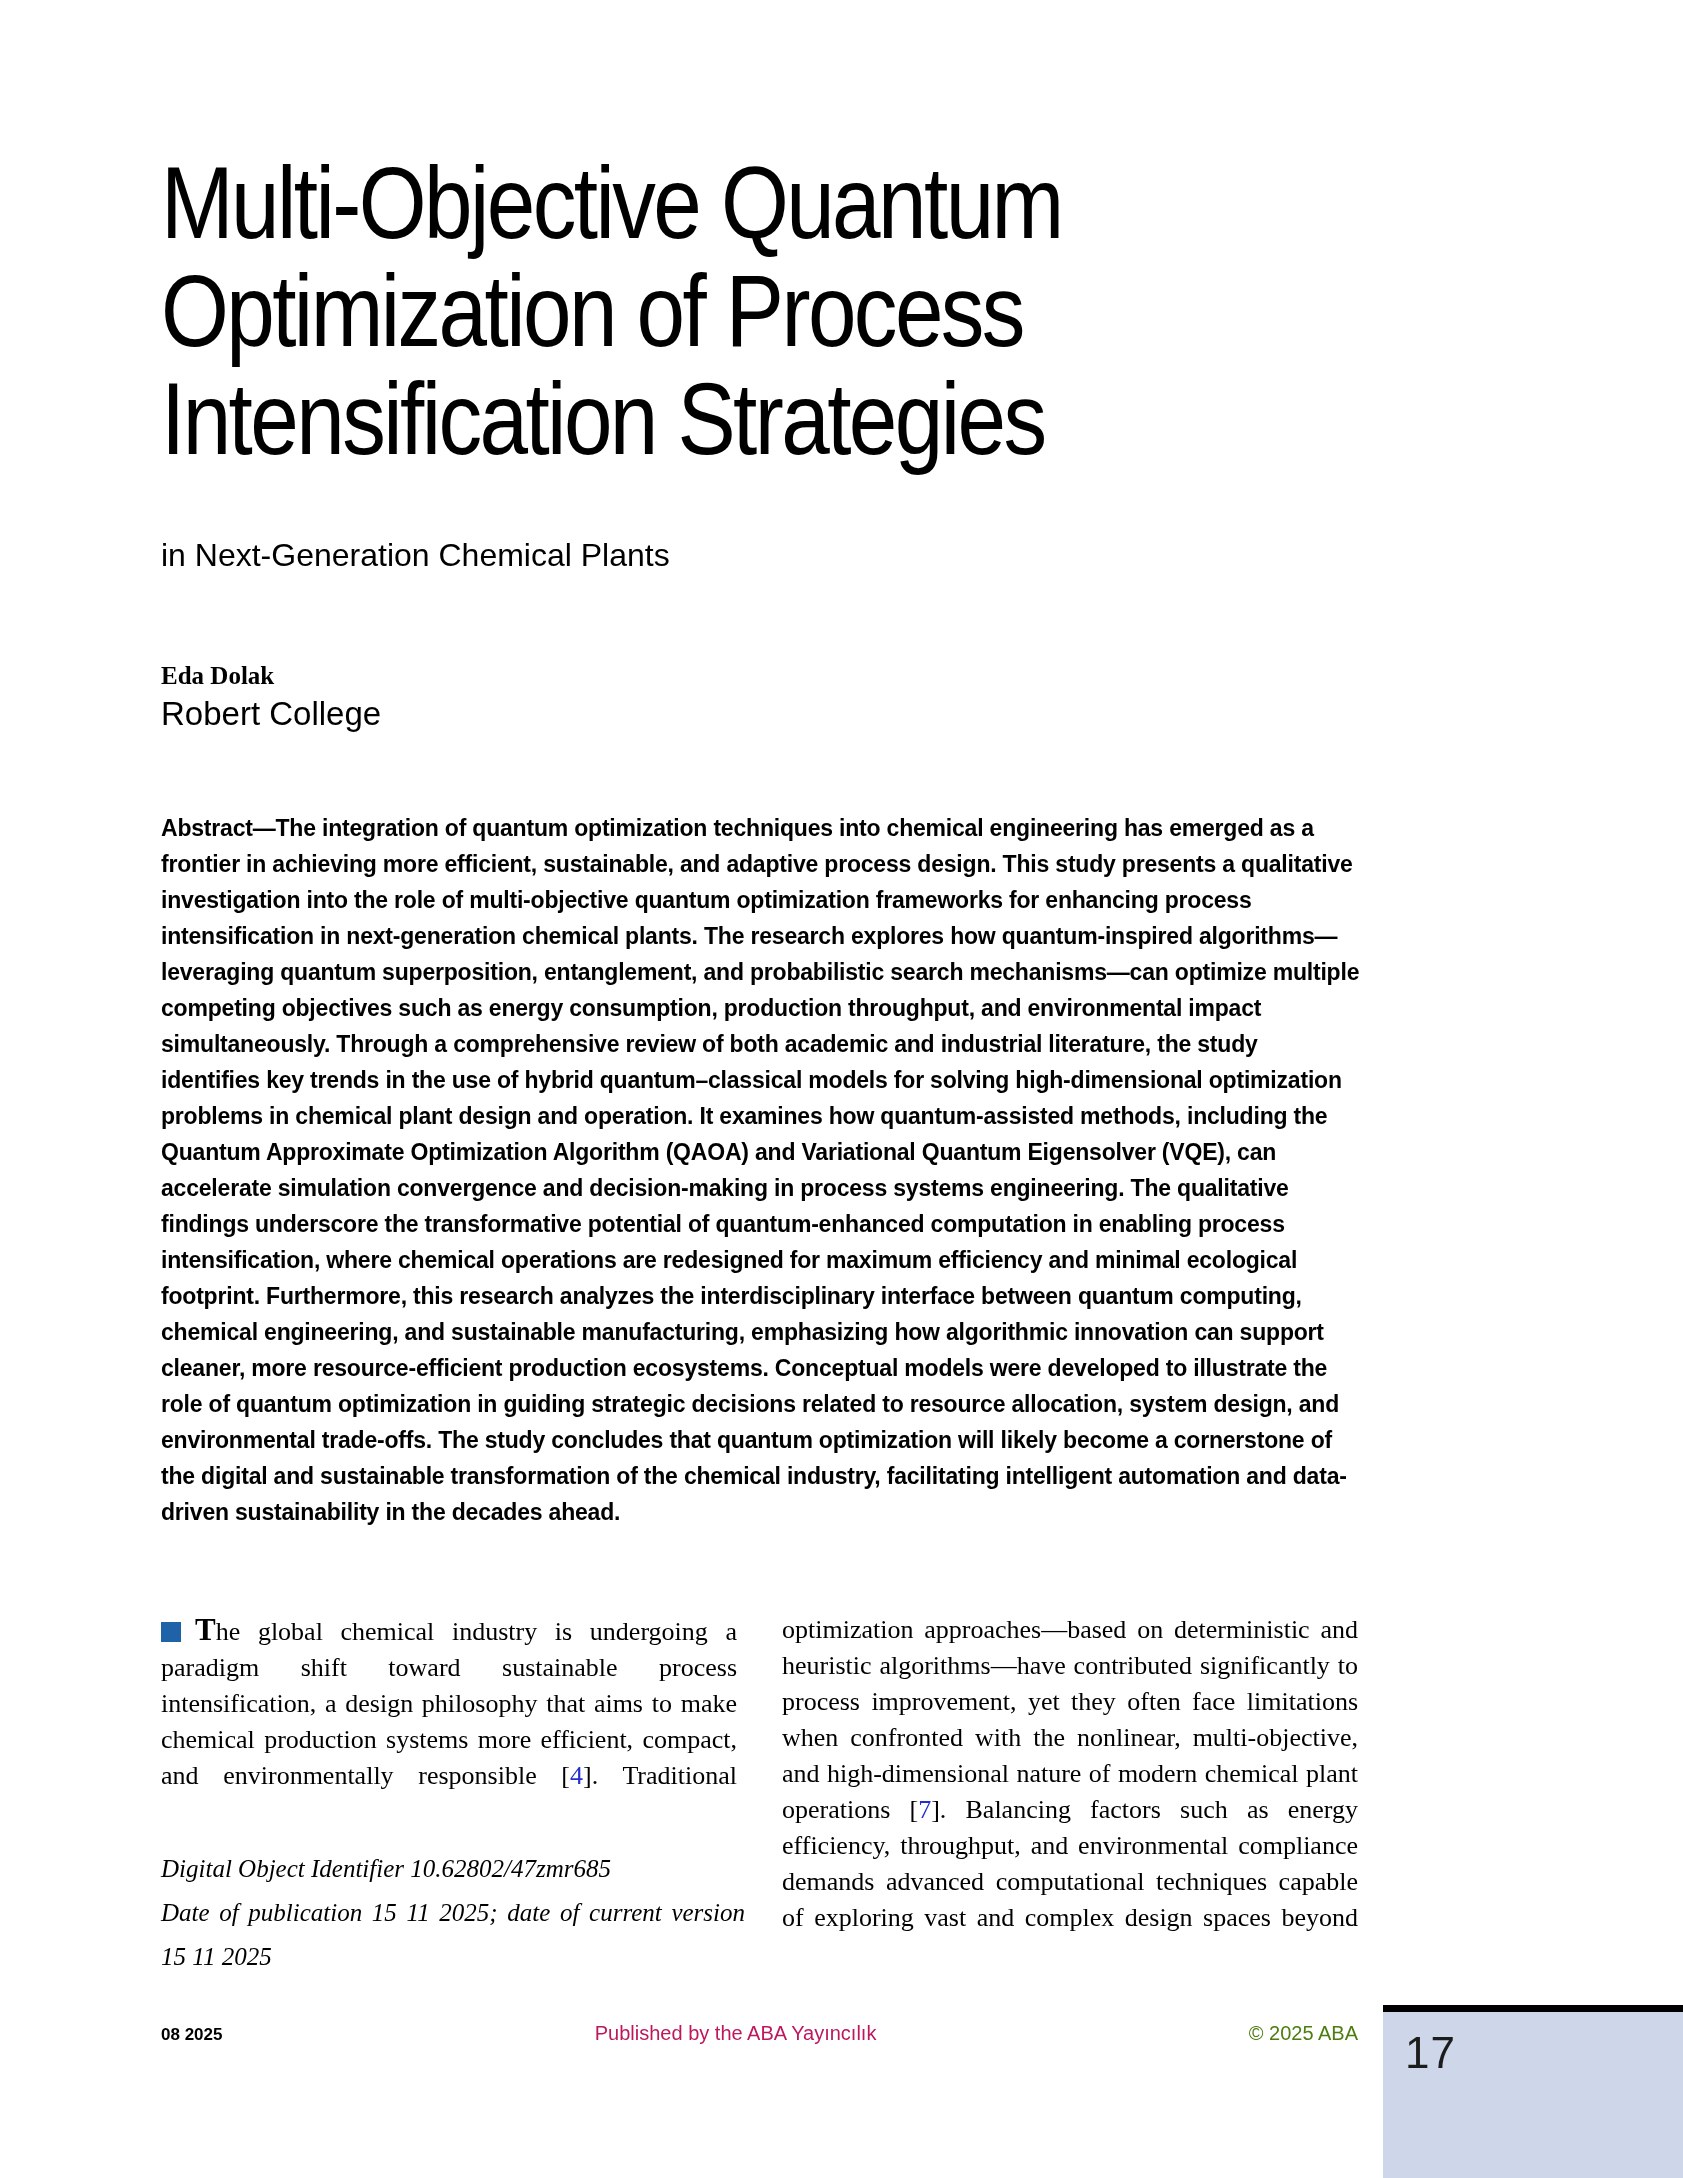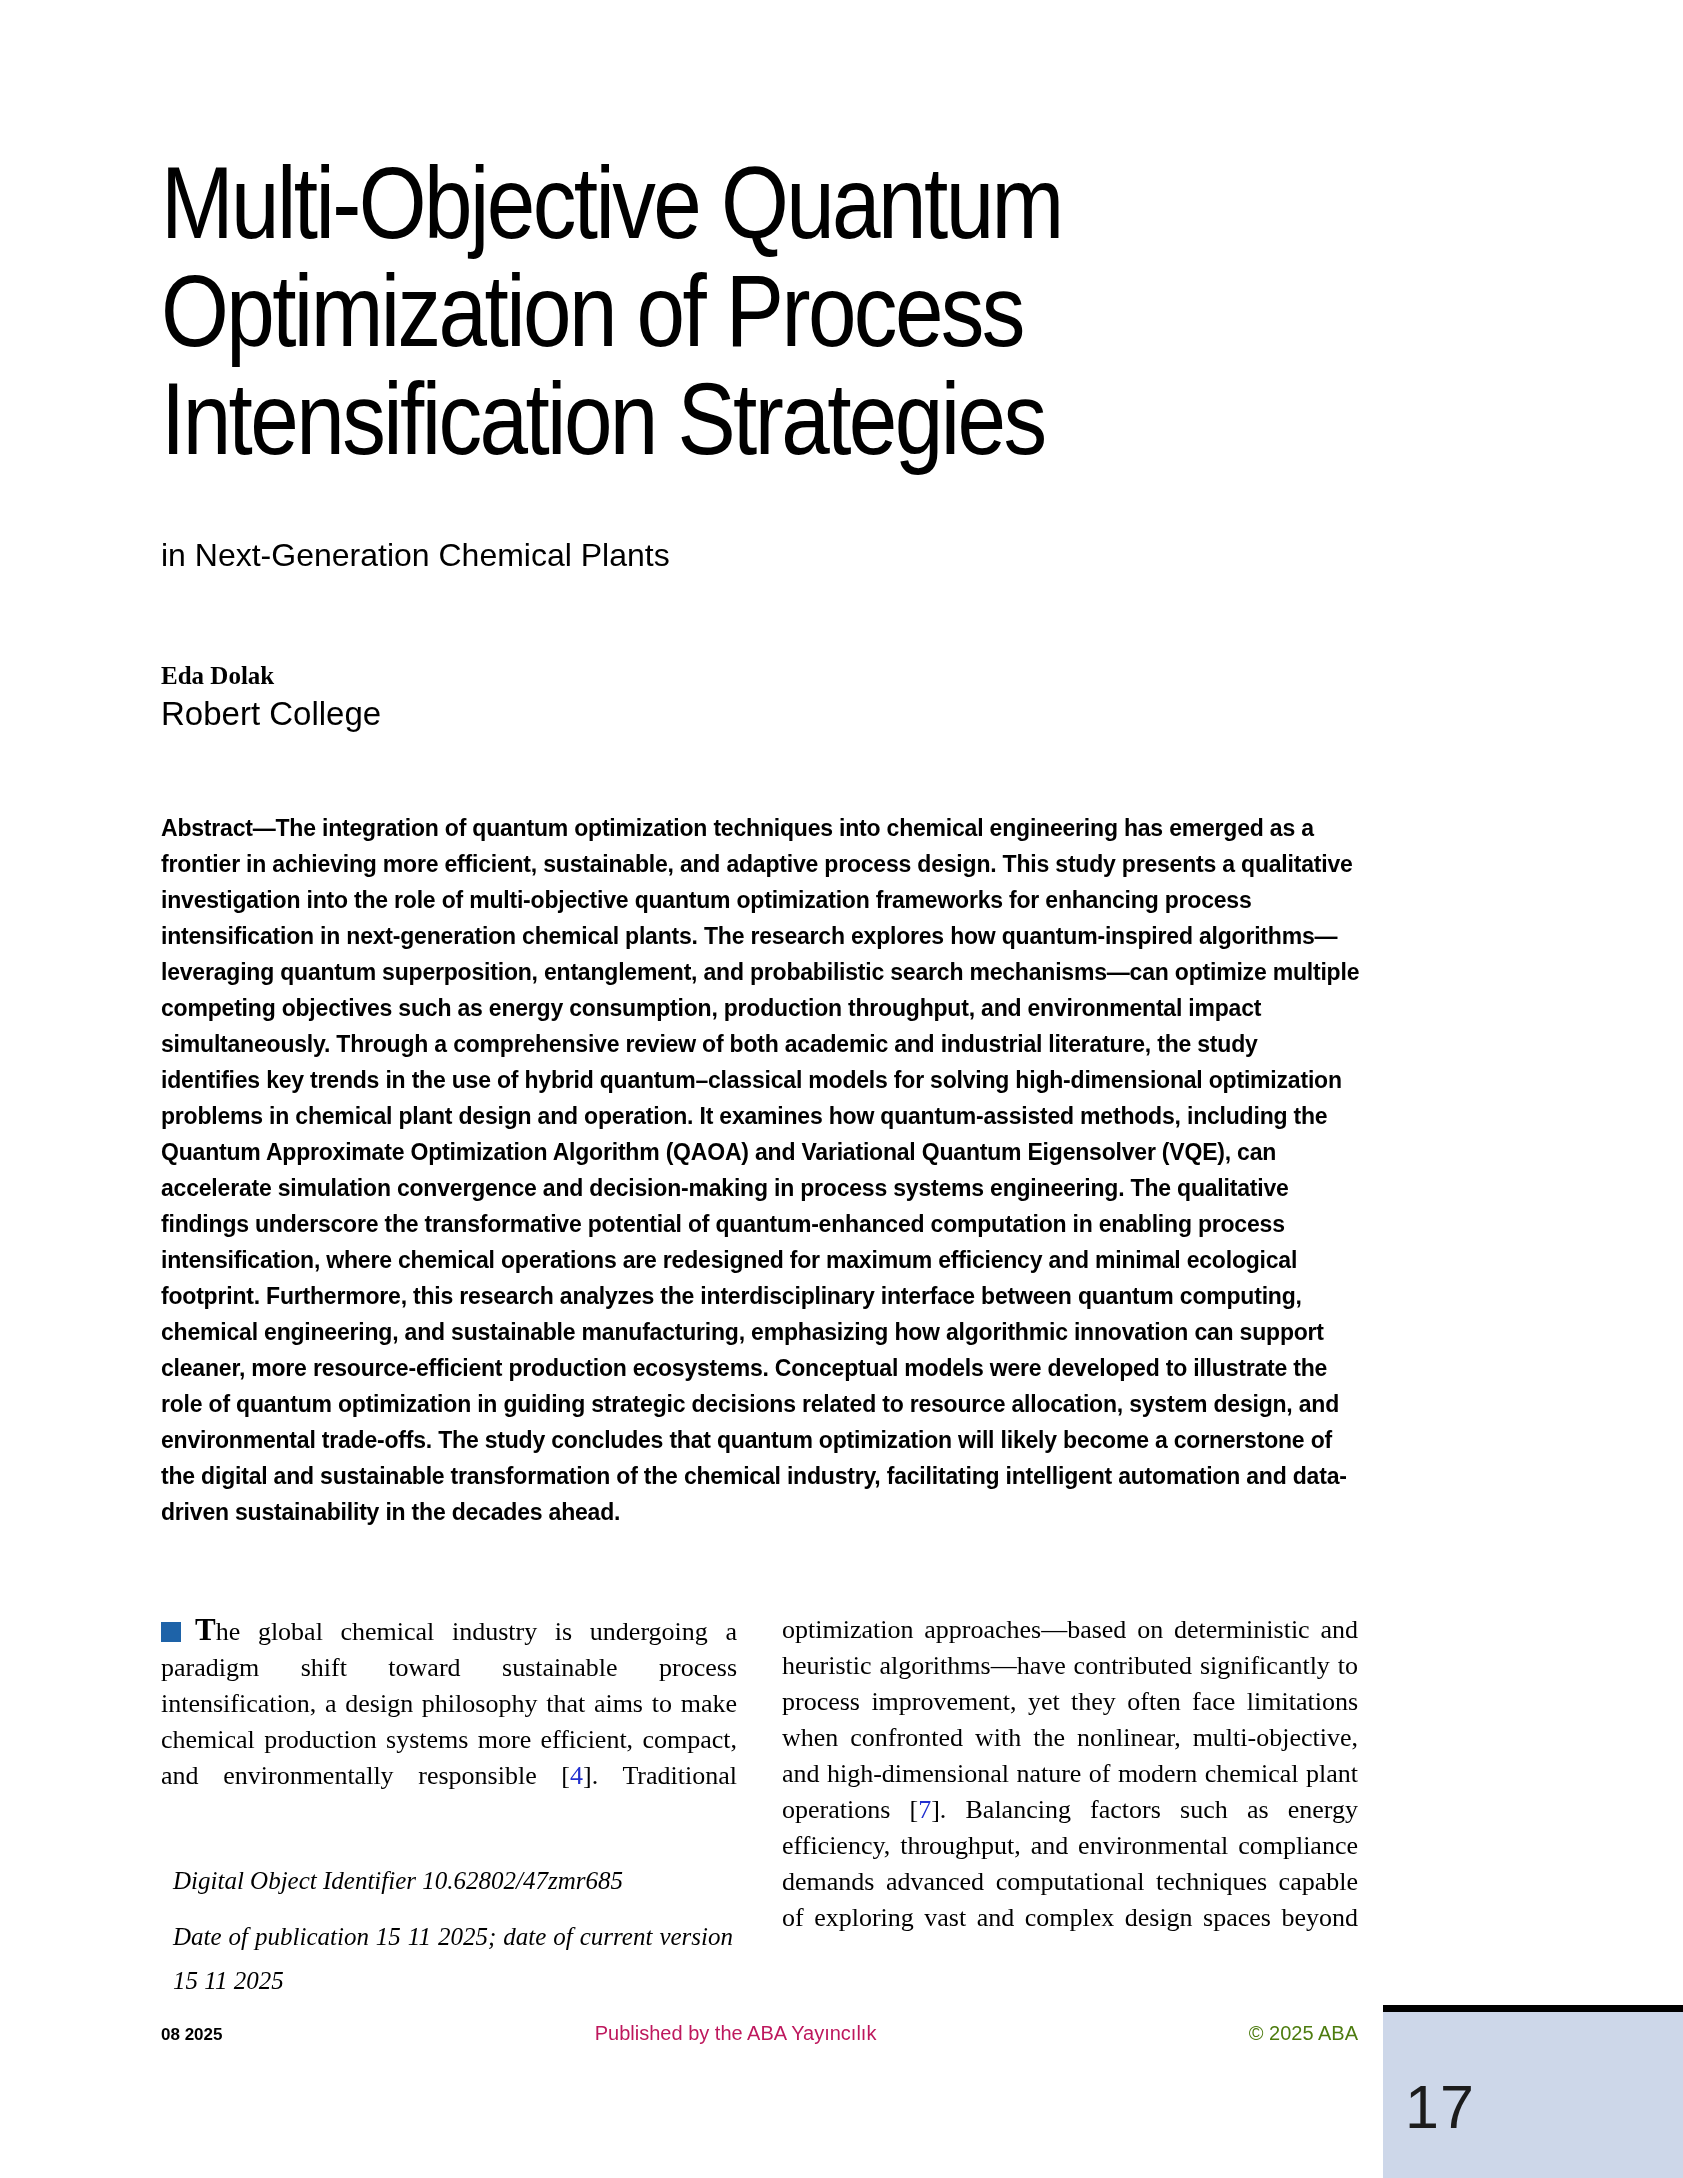--- a/index.html
+++ b/index.html
@@ -46,36 +46,36 @@
     background: #1e63a8; margin-right: 14px;
     vertical-align: -2px;
   }
   .lead-initial { font-weight: 700; font-size: 31px; }
   .cite { color: #2230cf; text-decoration: none; cursor: pointer; }
   .footnote {
     position: absolute; left: 161px; top: 1847px; width: 584px;
     font-family: "Liberation Serif", "DejaVu Serif", serif;
     font-style: italic; font-size: 25px; line-height: 44px;
   }
-  .footnote p { margin: 12px; text-align: justify; }
+  .footnote p { margin: 0; text-align: justify; }
   .footer-row {
     position: absolute; left: 161px; top: 2022px; width: 1197px;
     display: flex; justify-content: space-between; align-items: baseline;
   }
   .footer-issue { font-weight: 700; font-size: 17px; color: #000; }
   .footer-publisher { font-size: 20px; color: #be185d; }
   .footer-copyright { font-size: 20px; color: #4d7c0f; }
   .pagebox {
     position: absolute; left: 1383px; top: 2005px;
     width: 300px; height: 166px;
     background: #cdd7e9; border-top: 7px solid #000;
   }
   .pagenum {
     position: absolute; left: 22px; top: 16px;
-    font-size: 61px; color: #1c1c1c; letter-spacing: 1px; margin-top: 44px;
+    font-size: 44px; color: #1c1c1c; letter-spacing: 1px;
   }
 </style>
 </head>
 <body>
 
 <div>
 
   <div class="page-title">
     <div>Multi-Objective Quantum</div>
     <div>Optimization of Process</div>

